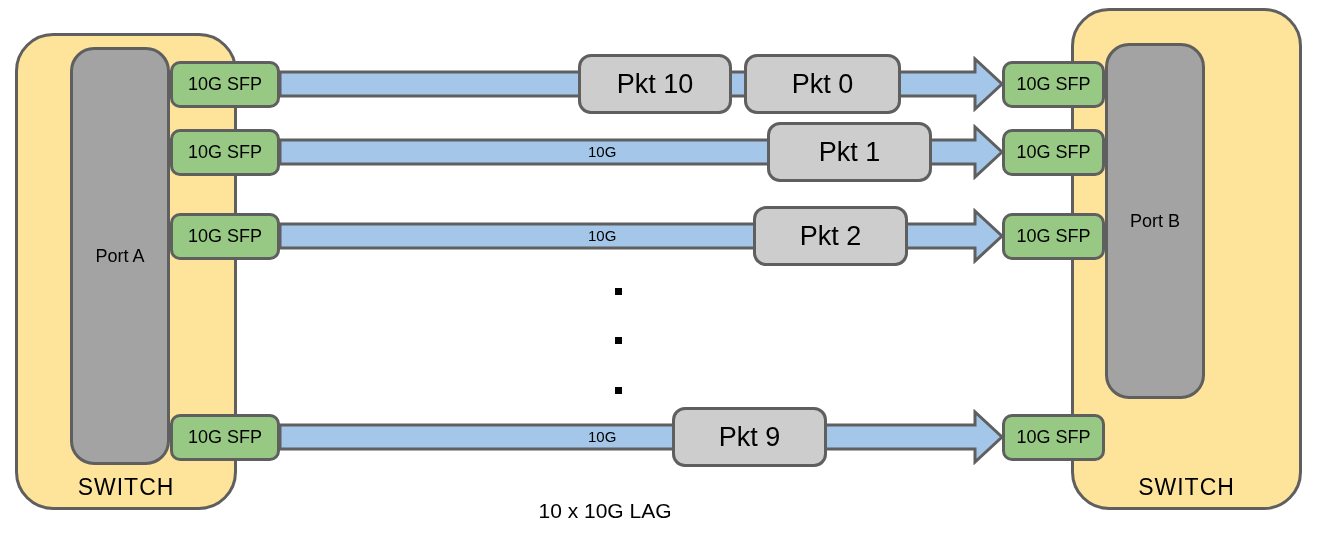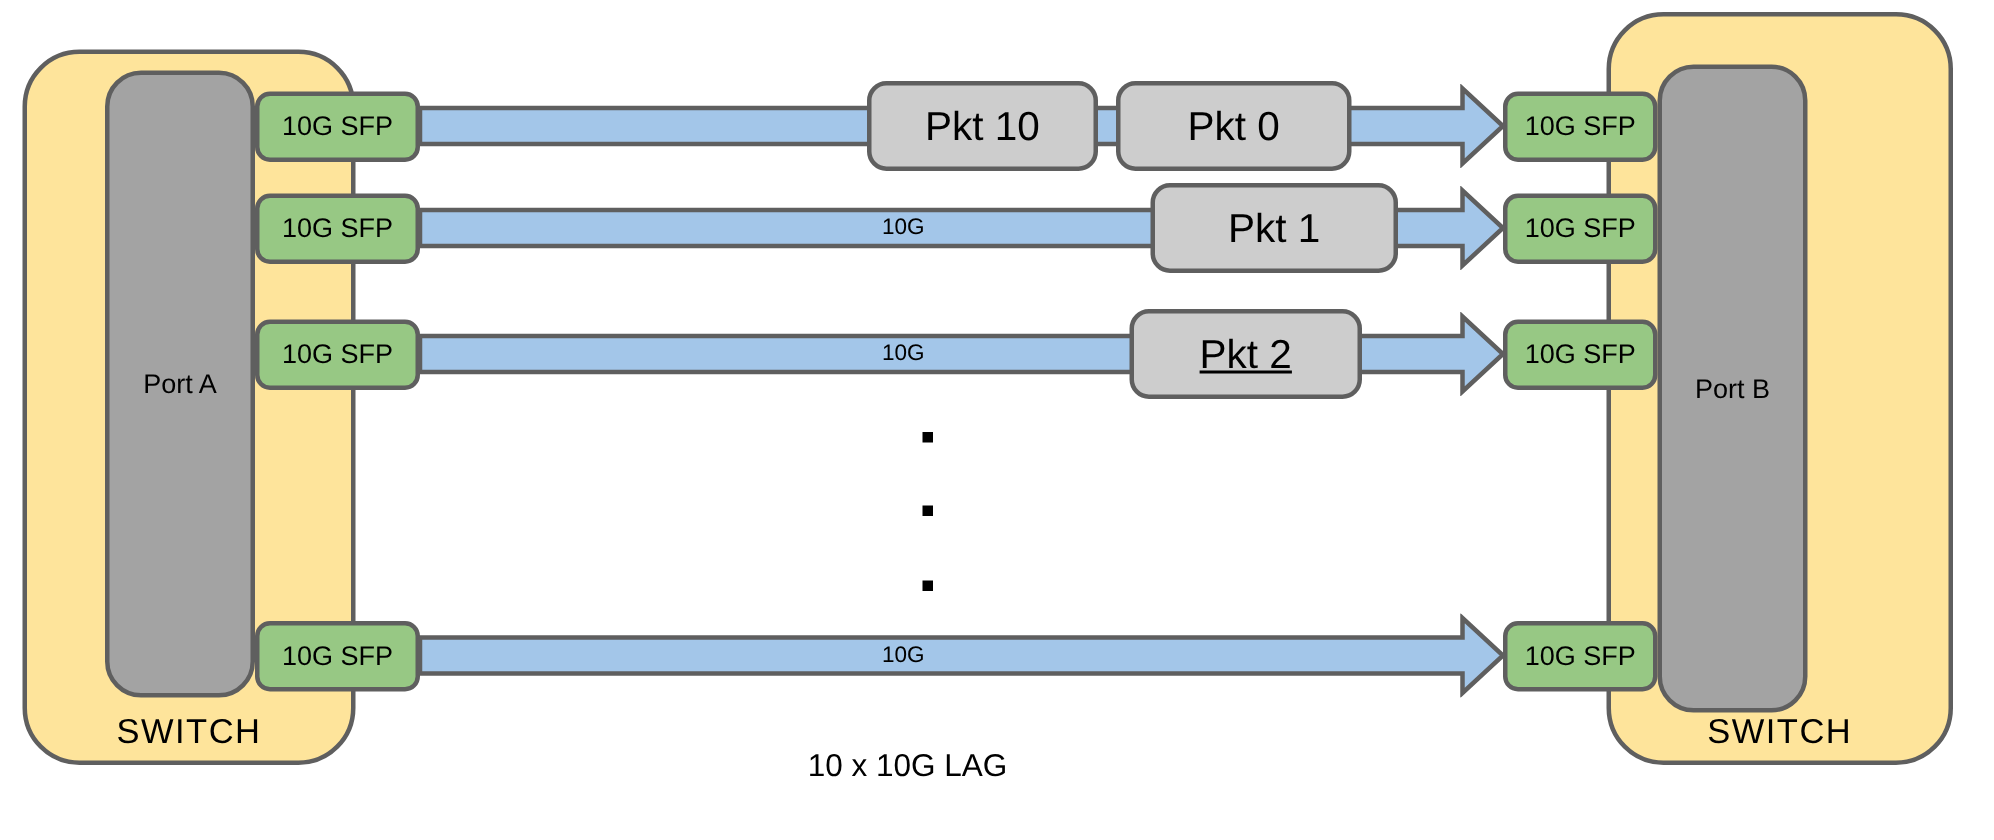--- a/index.html
+++ b/index.html
@@ -34,21 +34,21 @@
     background: #a3a3a3;
     border: 3px solid #5F5F5F;
     border-radius: 24px;
     box-sizing: border-box;
     display: flex;
     align-items: center;
     justify-content: center;
     font-size: 18px;
   }
   .port-a { left: 70px;   top: 47px; width: 100px; height: 418px; }
-  .port-b { left: 1105px; top: 43px; width: 100px; height: 432px; }
+  .port-b { left: 1105px; top: 43px; width: 100px; height: 356px; }
   .sfp {
     position: absolute;
     background: #97C884;
     border: 3px solid #5F5F5F;
     border-radius: 10px;
     box-sizing: border-box;
     display: flex;
     align-items: center;
     justify-content: center;
     font-size: 18px;
@@ -93,21 +93,21 @@
     box-sizing: border-box;
     height: 60px;
     display: flex;
     align-items: center;
     justify-content: center;
     font-size: 27px;
   }
   .pkt-10 { left: 578px; top: 54px;  width: 154px; }
   .pkt-0  { left: 744px; top: 54px;  width: 157px; }
   .pkt-1  { left: 767px; top: 122px; width: 165px; }
-  .pkt-2  { left: 753px; top: 206px; width: 155px; text-decoration: underline; }
+  .pkt-2  { left: 753px; top: 206px; width: 155px; }
   .pkt-9  { left: 672px; top: 407px; width: 155px; }
   .dot {
     position: absolute;
     left: 615px;
     width: 7px;
     height: 7px;
     background: #000;
   }
   .dot1 { top: 288px; }
   .dot2 { top: 337px; }
@@ -189,20 +189,23 @@
     </div>
   <div class="pkt pkt-0">
       <span>Pkt 0</span>
     </div>
   <div class="pkt pkt-1">
       <span>Pkt 1</span>
     </div>
   <div class="pkt pkt-2">
       <span>Pkt 2</span>
     </div>
+  <div class="pkt pkt-9">
+      <span>Pkt 9</span>
+    </div>
 
   <div class="dot dot1"></div>
   <div class="dot dot2"></div>
   <div class="dot dot3"></div>
 
   <div class="caption">10 x 10G LAG</div>
 
 </div>
 
 </body></html>

